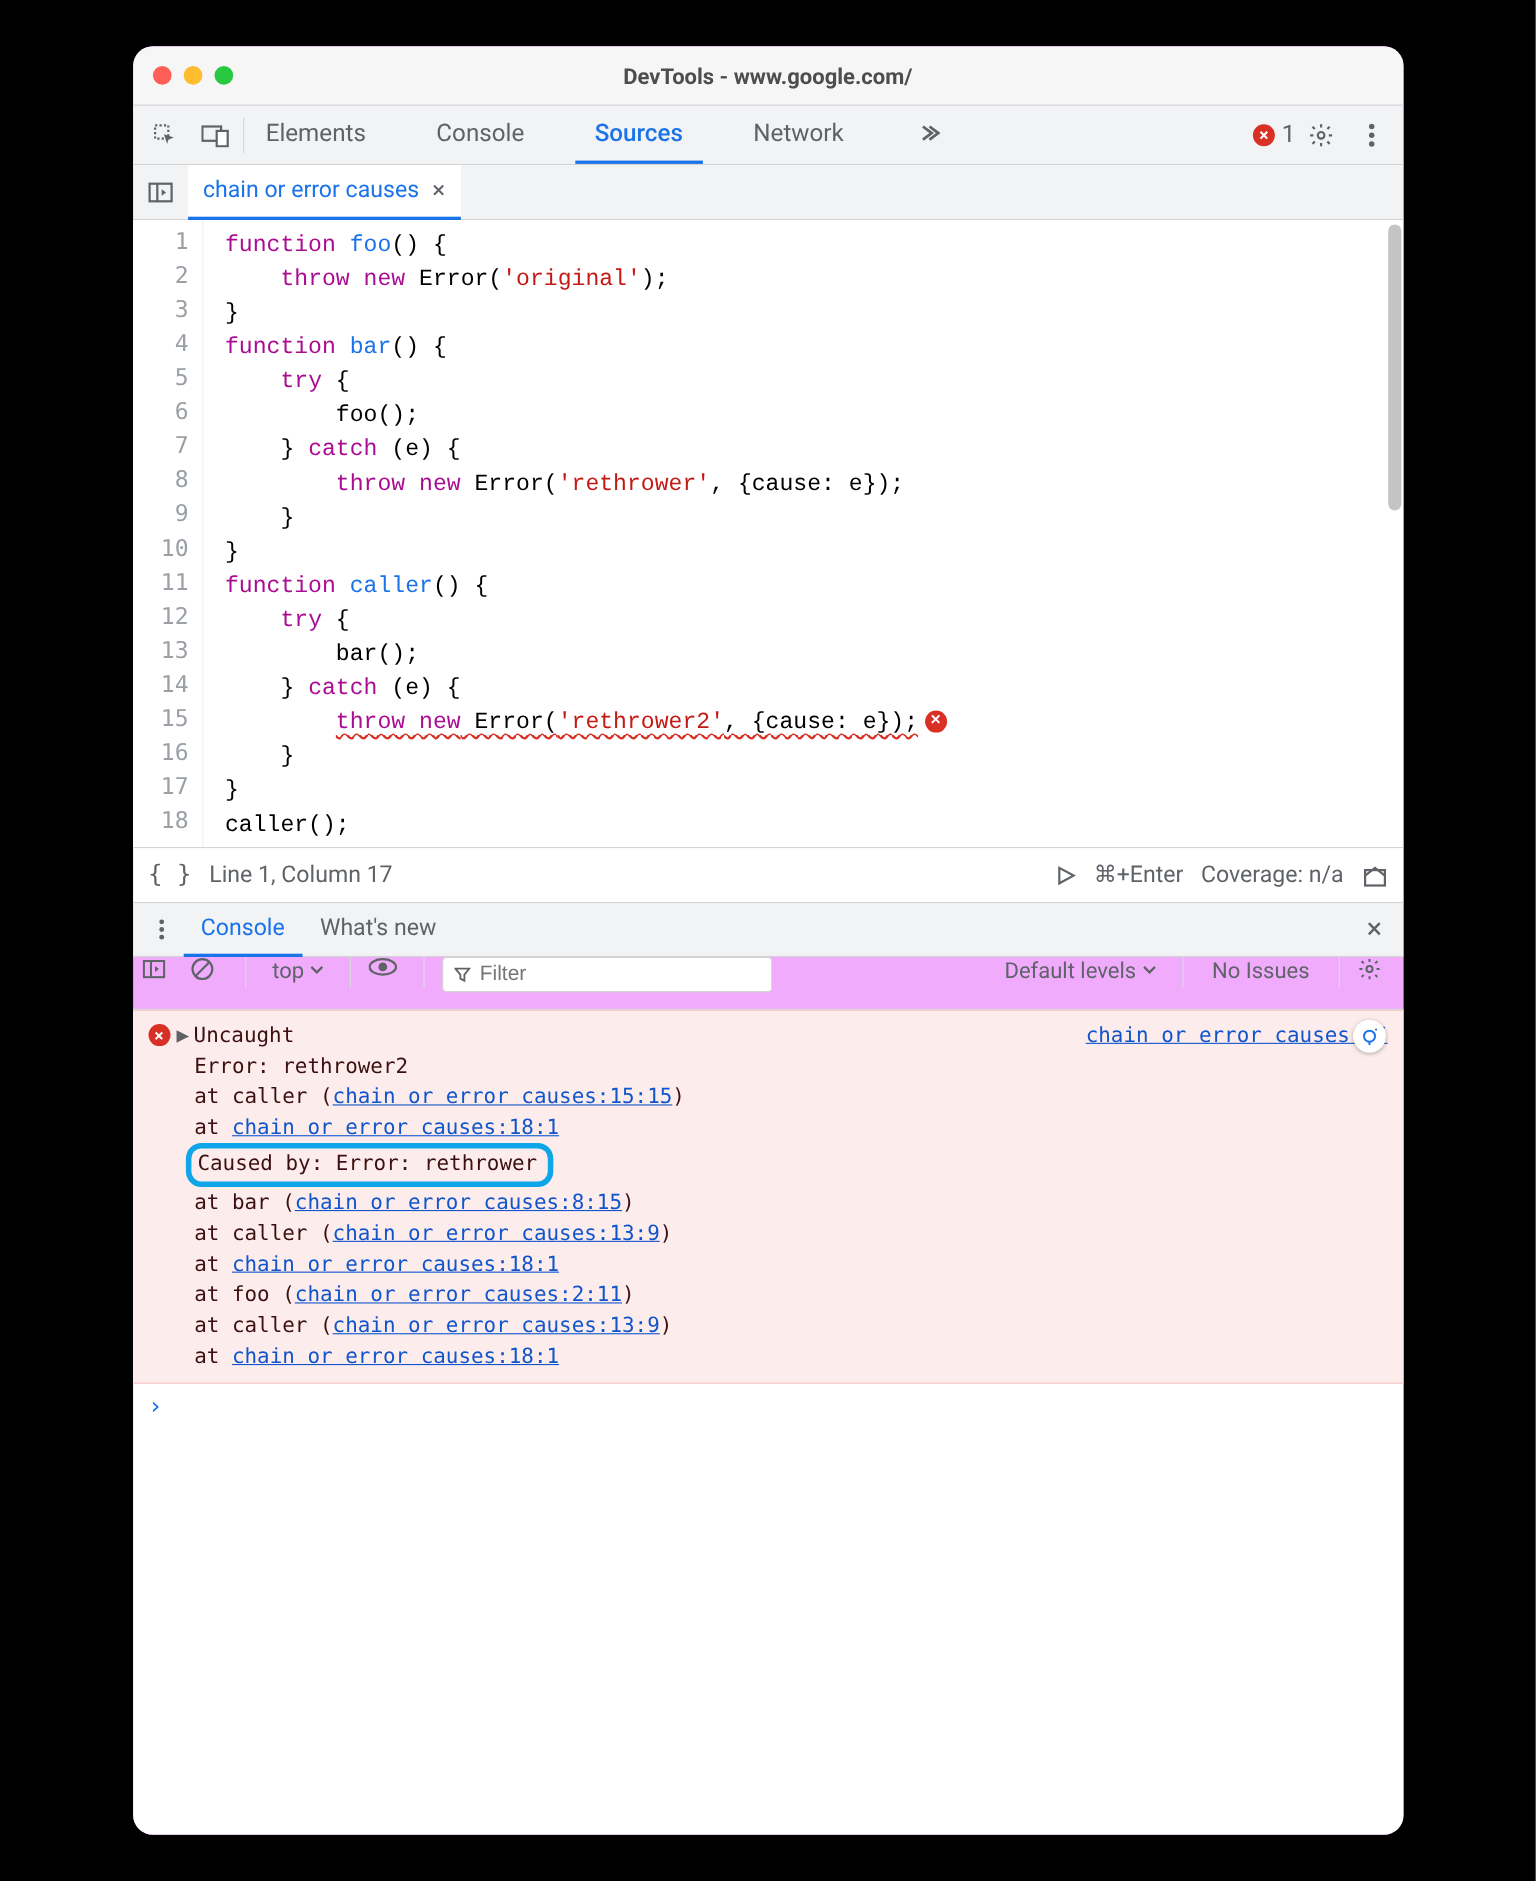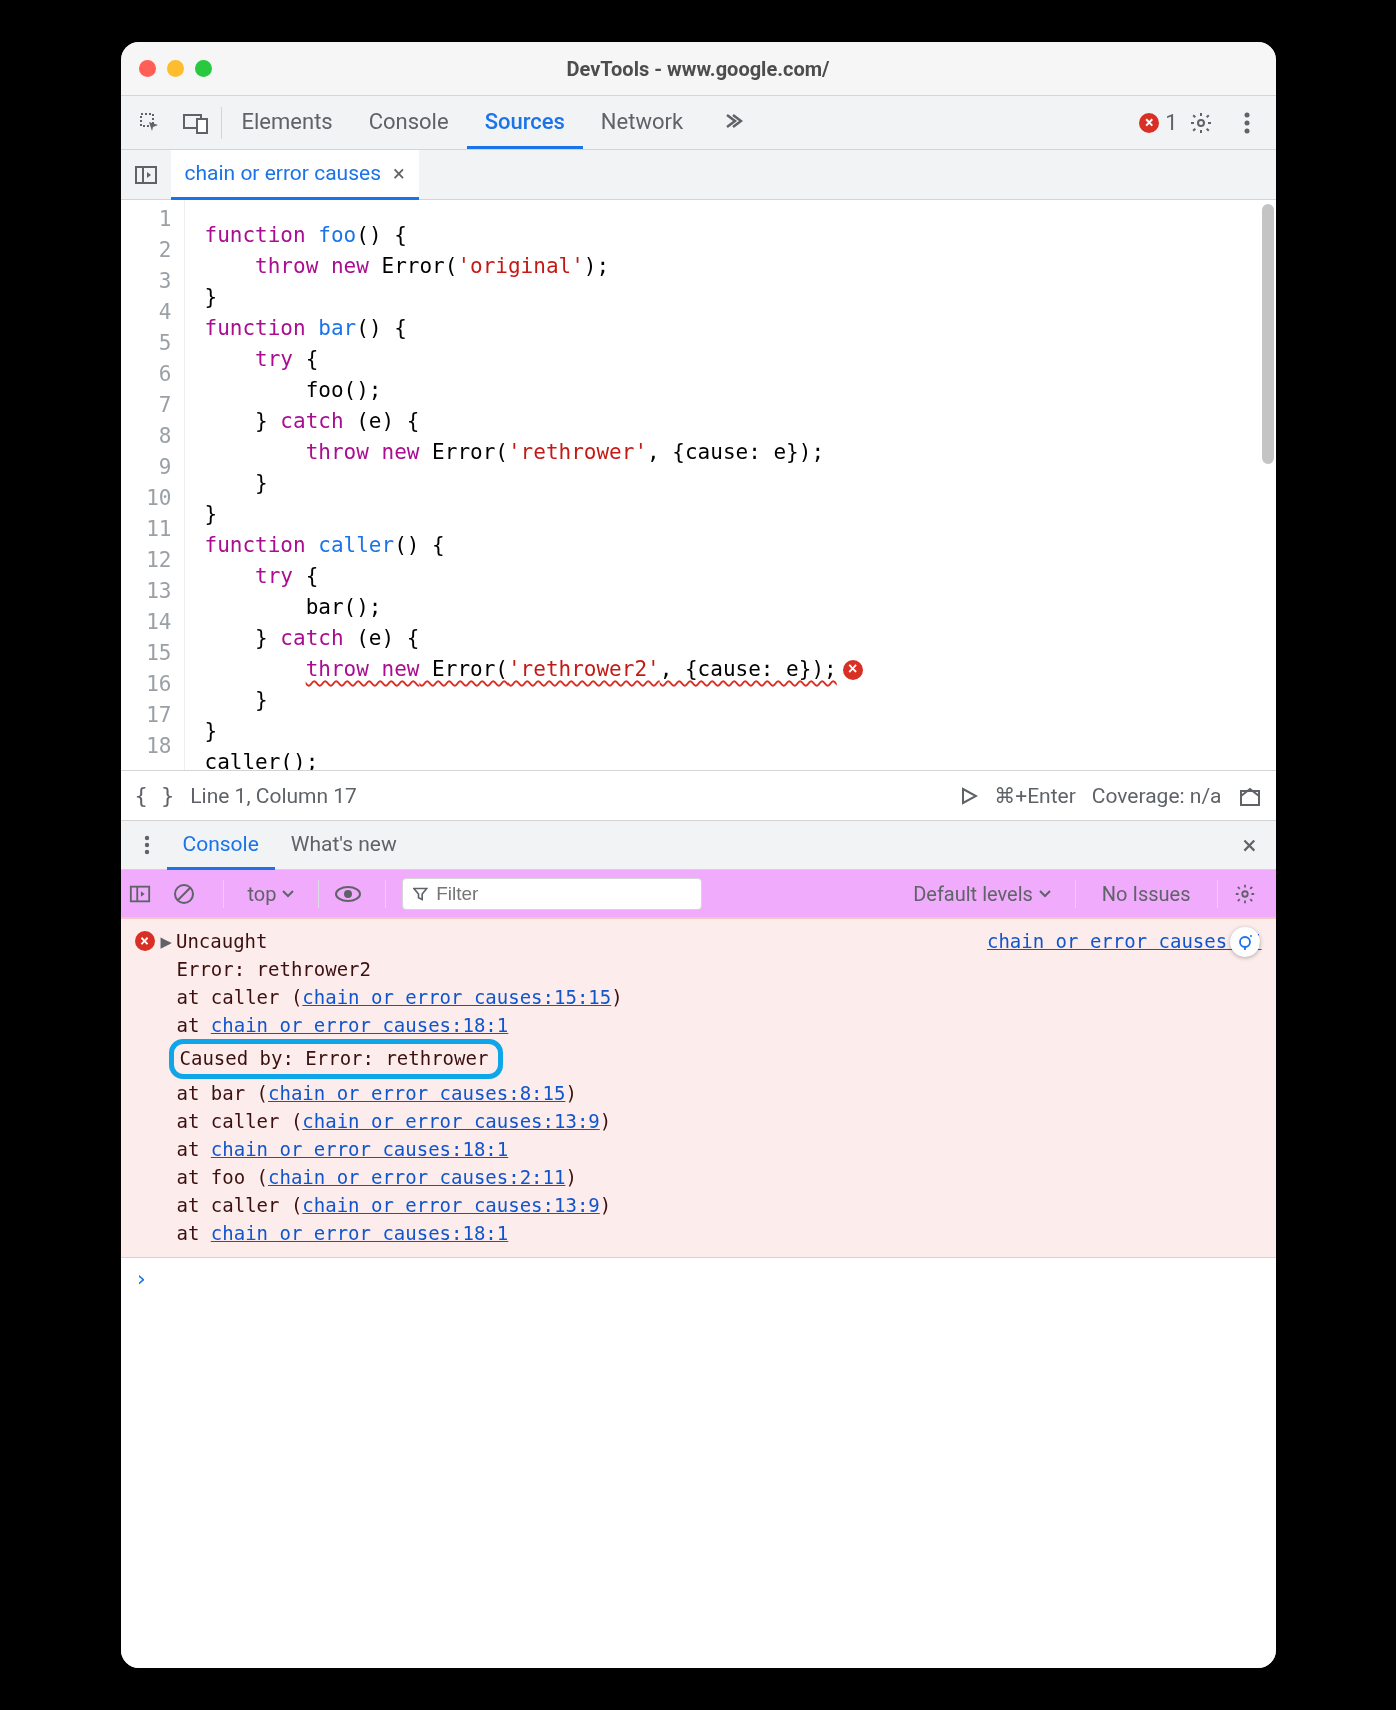--- a/index.html
+++ b/index.html
@@ -59,21 +59,21 @@
       background: #f1f3f4;
       padding: 0 6px;
     }
     .toolbar .icon-btn {
       width: 46px;
       height: 54px;
       display: flex; align-items: center; justify-content: center;
       color: #5f6368;
     }
     .vsep { width: 1px; height: 32px; background: #d4d4d4; margin: 0 2px; }
-    .tabs { display: flex; height: 100%; }
+    .tabs { display: flex; height: 100%; gap: 28px; }
     .tab {
       padding: 0 18px;
       display: flex; align-items: center;
       font-size: 22px;
       color: #5f6368;
       height: 100%;
       border-bottom: 3px solid transparent;
     }
     .tab.active { color: #1a73e8; border-bottom-color: #1a73e8; font-weight: 500;}
     .spacer { flex: 1; }
@@ -118,22 +118,23 @@
       width: 64px;
       text-align: right;
       padding: 4px 12px 4px 0;
       color: #9aa0a6;
       background: #fff;
       border-right: 1px solid #eee;
       user-select: none;
     }
     .gutter div { height: 31px; }
     .code {
-      padding: 20px 0 4px 20px;
+      padding: 8px 0 4px 20px;
       white-space: pre;
+      font-family: Liberation Mono, monospace;
     }
     .code .line { height: 31px; position: relative; }
     .k-kw { color: #aa0d91; }
     .k-fn { color: #1a73e8; }
     .k-str { color: #c41a16; }
     .squiggle {
       text-decoration: underline wavy #d93025;
       text-decoration-thickness: 2px;
       text-underline-offset: 4px;
     }
@@ -169,21 +170,21 @@
     .drawer-tabs .icon-btn { width:40px;display:flex;align-items:center;justify-content:center;color:#5f6368;}
     .drawer-tab {
       padding: 0 16px; height: 50px; display:flex;align-items:center;
       font-size: 21px; color: #5f6368;
       border-bottom: 3px solid transparent;
     }
     .drawer-tab.active { color:#1a73e8; border-bottom-color:#1a73e8;}
     
     .console-toolbar {
       height: 48px;
-      display:flex; align-items:center;
+      display:flex; align-items:flex-start;
       padding: 0 8px;
       gap: 10px;
       border-bottom: 1px solid #d4d4d4;
       font-size: 20px; color:#5f6368;
     }
     .dropdown {
       display:flex;align-items:center;gap:6px;padding:0 8px;
     }
     .filter-box {
       flex: 0 0 300px;

